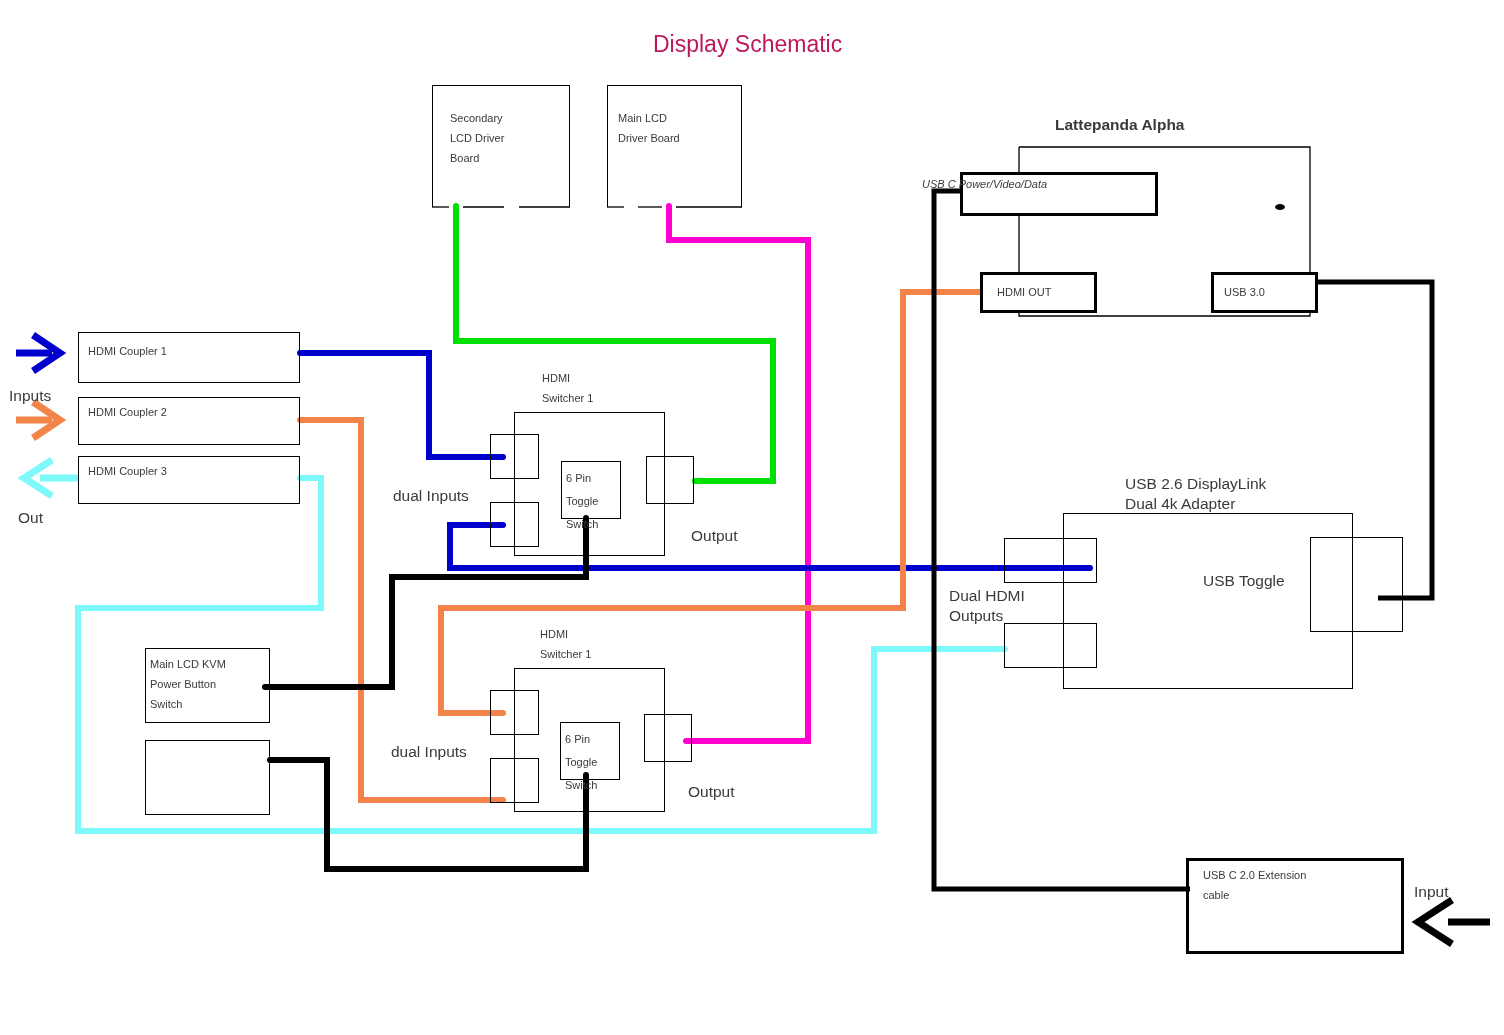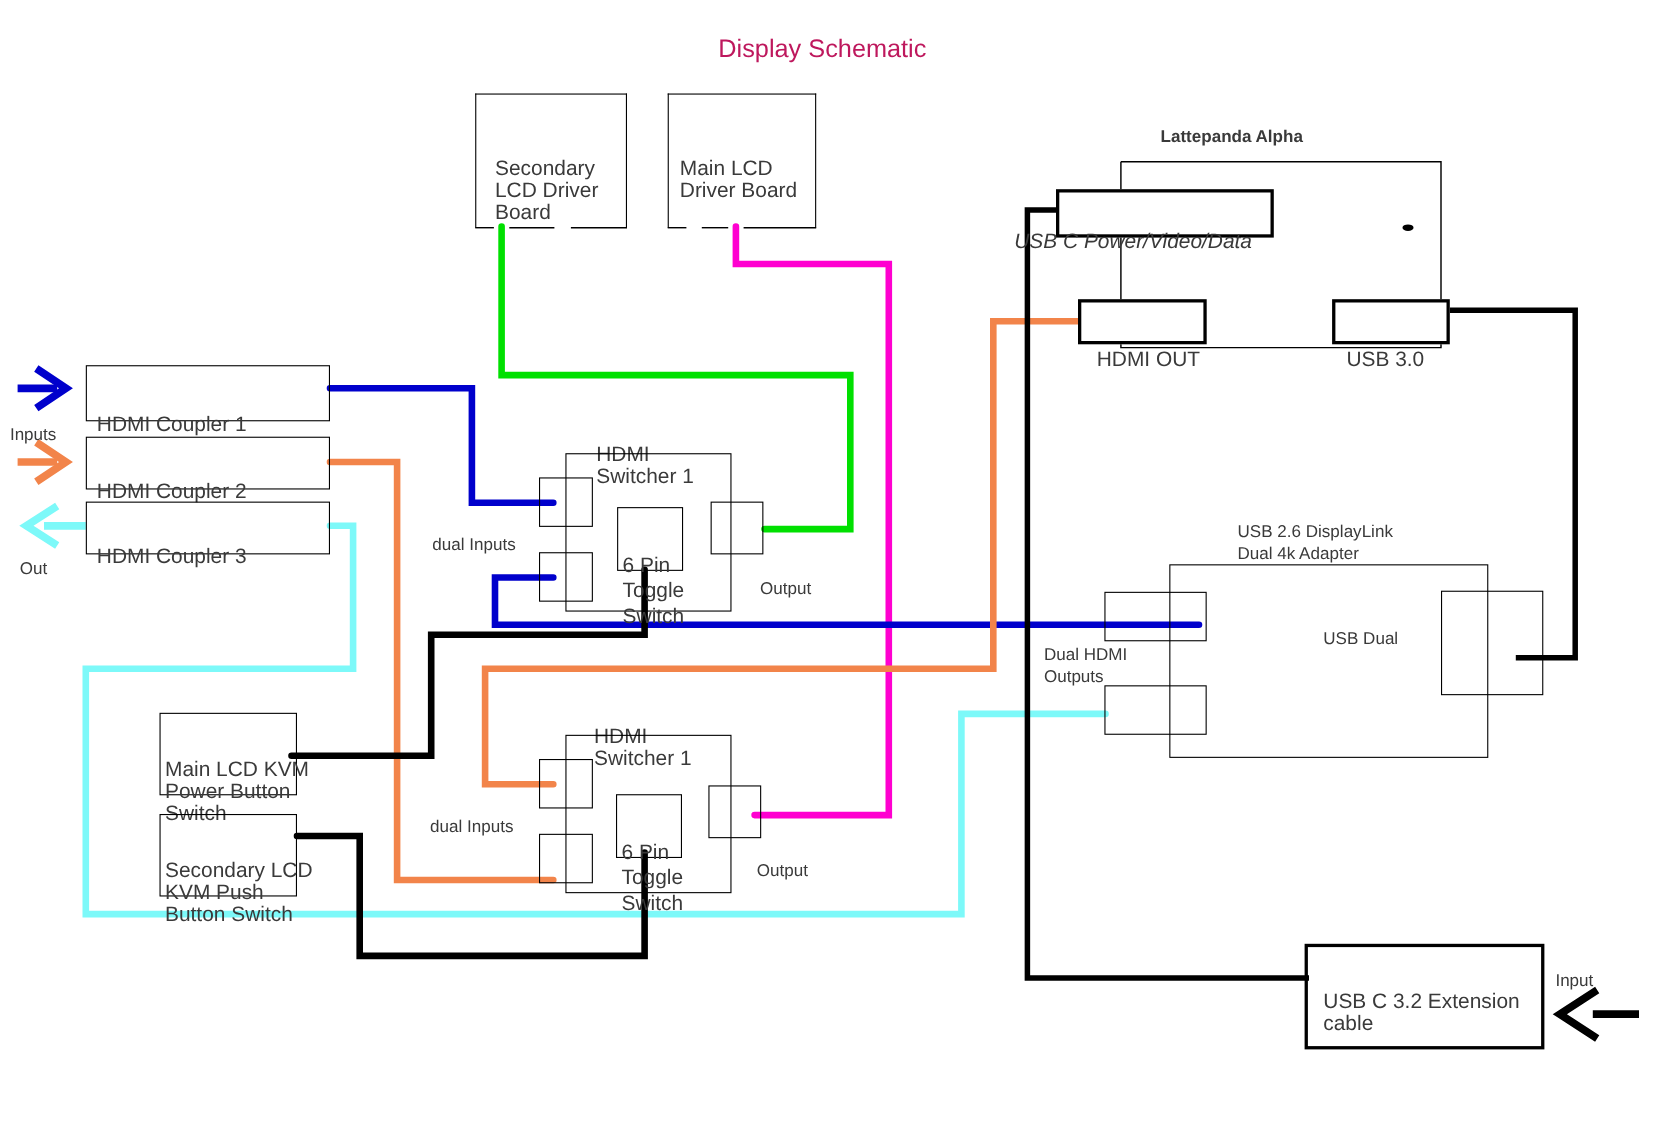--- a/index.html
+++ b/index.html
@@ -24,25 +24,24 @@
   }
   .box {
     position: absolute;
     box-sizing: border-box;
     border: 1px solid #000;
     background: transparent;
   }
   .box.thick { border-width: 3px; }
   .boxlabel {
     position: absolute;
-    font-size: 19px;
+    font-size: 11px;
     color: #3a3a3a;
     line-height: 20px;
     white-space: pre-line;
-    margin-top: 36px;
   }
   .freelabel {
     position: absolute;
     font-size: 15.5px;
     color: #3a3a3a;
     line-height: 20px;
     white-space: pre-line;
   }
   .title {
     position: absolute;
@@ -171,43 +170,40 @@
 Switch</div>
   <div class="freelabel" style="left:391px; top:742px;">dual Inputs</div>
   <div class="freelabel" style="left:688px; top:782px;">Output</div>
 
   <div class="box" style="left:145px; top:648px; width:125px; height:75px;"></div>
   <div class="boxlabel" style="left:150px; top:654px;">Main LCD KVM
 Power Button
 Switch</div>
 
   <div class="box" style="left:145px; top:740px; width:125px; height:75px;"></div>
-  <div class="boxlabel" style="left:150px; top:746px;">Secondary LCD
-KVM Push
-Button Switch</div>
 
   <div class="freelabel" style="left:1055px; top:115px;font-weight:bold;">Lattepanda Alpha</div>
 
   <div class="box thick" style="left:960px; top:172px; width:198px; height:44px; background:#fff;"></div>
   <div class="boxlabel" style="left:922px; top:174px;font-style:italic;">USB C Power/Video/Data</div>
 
   <div class="box thick" style="left:980px; top:272px; width:117px; height:41px; background:#fff;"></div>
   <div class="boxlabel" style="left:997px; top:282px;">HDMI OUT</div>
 
   <div class="box thick" style="left:1211px; top:272px; width:107px; height:41px; background:#fff;"></div>
   <div class="boxlabel" style="left:1224px; top:282px;">USB 3.0</div>
 
   <div class="freelabel" style="left:1125px; top:474px;">USB 2.6 DisplayLink
 Dual 4k Adapter</div>
   <div class="box" style="left:1063px; top:513px; width:290px; height:176px;"></div>
   <div class="port" style="left:1004px; top:538px; width:93px; height:45px;"></div>
   <div class="port" style="left:1004px; top:623px; width:93px; height:45px;"></div>
   <div class="port" style="left:1310px; top:537px; width:93px; height:95px;"></div>
   <div class="freelabel" style="left:949px; top:586px;">Dual HDMI
 Outputs</div>
-  <div class="freelabel" style="left:1203px; top:571px;">USB Dual</div>
+  <div class="freelabel" style="left:1203px; top:571px;">USB Toggle</div>
 
   <div class="box thick" style="left:1186px; top:858px; width:218px; height:96px;"></div>
-  <div class="boxlabel" style="left:1203px; top:865px;">USB C 3.2 Extension
+  <div class="boxlabel" style="left:1203px; top:865px;">USB C 2.0 Extension
 cable</div>
   <div class="freelabel" style="left:1414px; top:882px;">Input</div>
 
 </div>
 
 </body></html>

